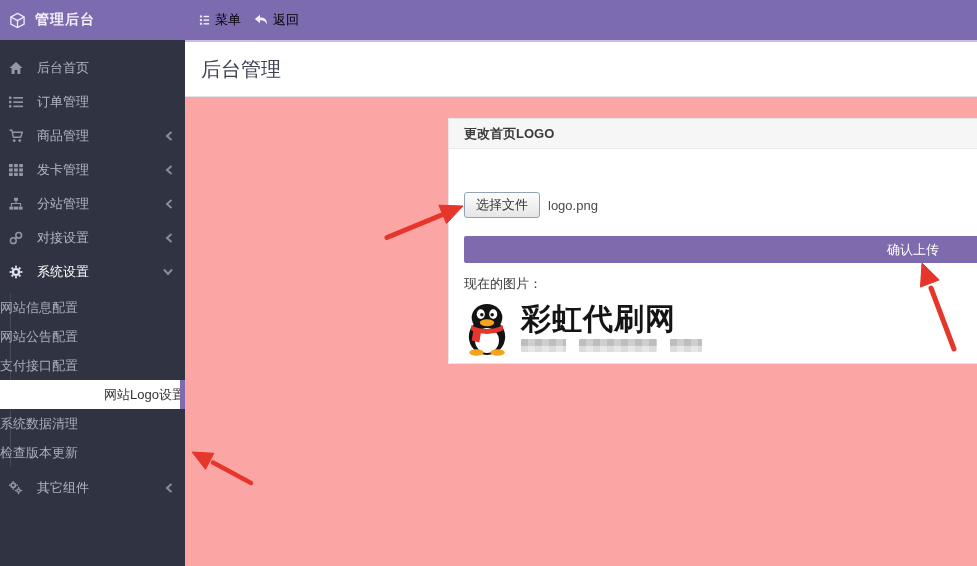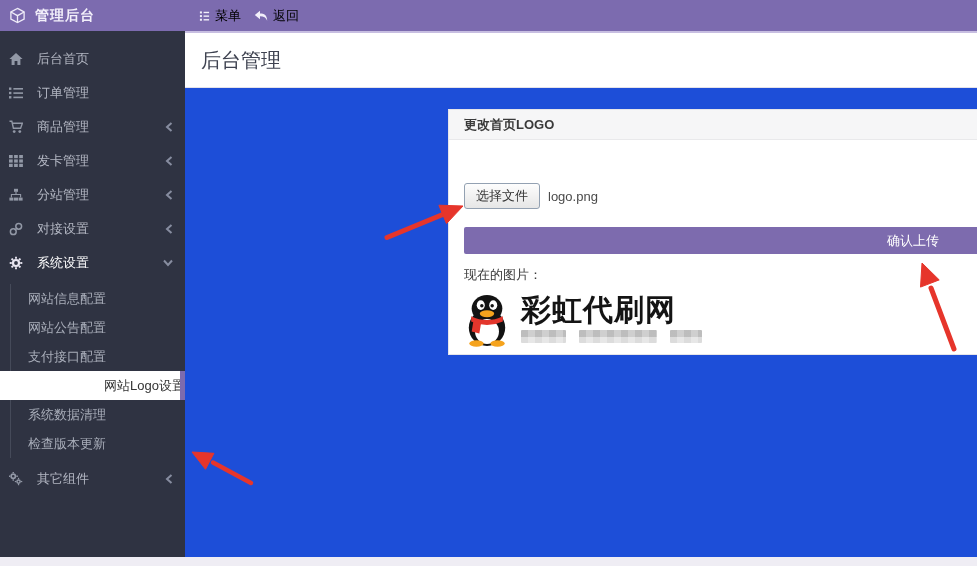--- a/index.html
+++ b/index.html
@@ -1,43 +1,43 @@
 <!DOCTYPE html>
 <html><head>
 <meta charset="utf-8">
 <style>
   * { margin:0; padding:0; box-sizing:border-box; }
   html,body { width:977px; height:566px; overflow:hidden; }
   body { font-family:"Liberation Sans","DejaVu Sans",sans-serif; background:#efedf4; position:relative; }
 
   
-  .topbar { height:31px; background:#7c6baf; display:flex; align-items:center; color:#f2effa; }
+  .topbar { height:40px; background:#7c6baf; display:flex; align-items:center; color:#f2effa; }
   .brand { width:185px; display:flex; align-items:center; padding-left:9px; }
   .brand .ttl { font-size:14px; font-weight:bold; margin-left:9px; letter-spacing:1px; }
   .topnav { display:flex; align-items:center; margin-left:14px; }
   .topnav a { display:flex; align-items:center; color:#000000; text-decoration:none; font-size:13px; margin-right:13px; cursor:pointer; }
   .topnav a svg { margin-right:5px; }
 
   
   .layout { display:flex; height:526px; }
   .sidebar { width:185px; background:#2f3342; flex:none; }
   .menu { list-style:none; padding-top:11px; }
   .mitem { position:relative; height:34px; display:flex; align-items:center; padding-left:8px; color:#b2b6c2; font-size:13px; cursor:pointer;gap:8px; }
   .mitem .ic { width:15px; height:15px; display:inline-flex; align-items:center; justify-content:center; margin-right:6px; color:#9298a6; }
   .mitem .chev { position:absolute; right:12px; color:#878da0; display:flex; }
   .mitem.expanded { color:#ffffff; }
   .mitem.expanded .ic { color:#e7e5f0; }
   .submenu { list-style:none; position:relative; padding:4px 0; }
   .submenu::before { content:''; position:absolute; left:10px; top:4px; bottom:4px; width:1px; background:#454a59; }
-  .submenu li { position:relative; height:29px; line-height:29px; padding-left:28px; font-size:13px; color:#a9aeba; cursor:pointer; }
+  .submenu li { position:relative; height:29px; line-height:29px; font-size:13px; color:#a9aeba; cursor:pointer; }
   .submenu li.selected { background:#ffffff; color:#333333;text-align:right; }
   .submenu li.selected::after { content:''; position:absolute; right:0; top:0; bottom:0; width:5px; background:#7d6bae; }
 
   
-  .content { flex:1; background:#1d4ed8; min-width:0; }
+  .content { flex:1; background:#fca5a5; min-width:0; }
   .content-header { height:57px; background:#ffffff; border-top:2px solid #c7bee1; border-bottom:1px solid #e4e2e9; display:flex; align-items:center; }
   .content-header h1 { font-size:20px; font-weight:400; color:#3e4250; margin-left:16px; }
 
   .card { width:540px; margin:21px 0 0 263px; background:#ffffff; border:1px solid #e6e5e9; }
   .card-header { height:30px; line-height:29px; background:#f6f6f7; border-bottom:1px solid #e9e9eb; font-size:13px; font-weight:bold; color:#3a3a3a; padding-left:15px; }
   .card-body { padding:44px 0 7px 15px; }
 
   .file-row { display:flex; align-items:center; height:24px; }
   .file-btn { font-family:Liberation Mono, monospace; font-size:13px; color:#333; padding:3px 11px; border:1px solid #93a1b2; border-radius:3px; background:linear-gradient(#fdfdfd,#e6e6e6); cursor:pointer; }
   .file-name { font-size:13px; color:#4a4a4a; margin-left:8px; }

